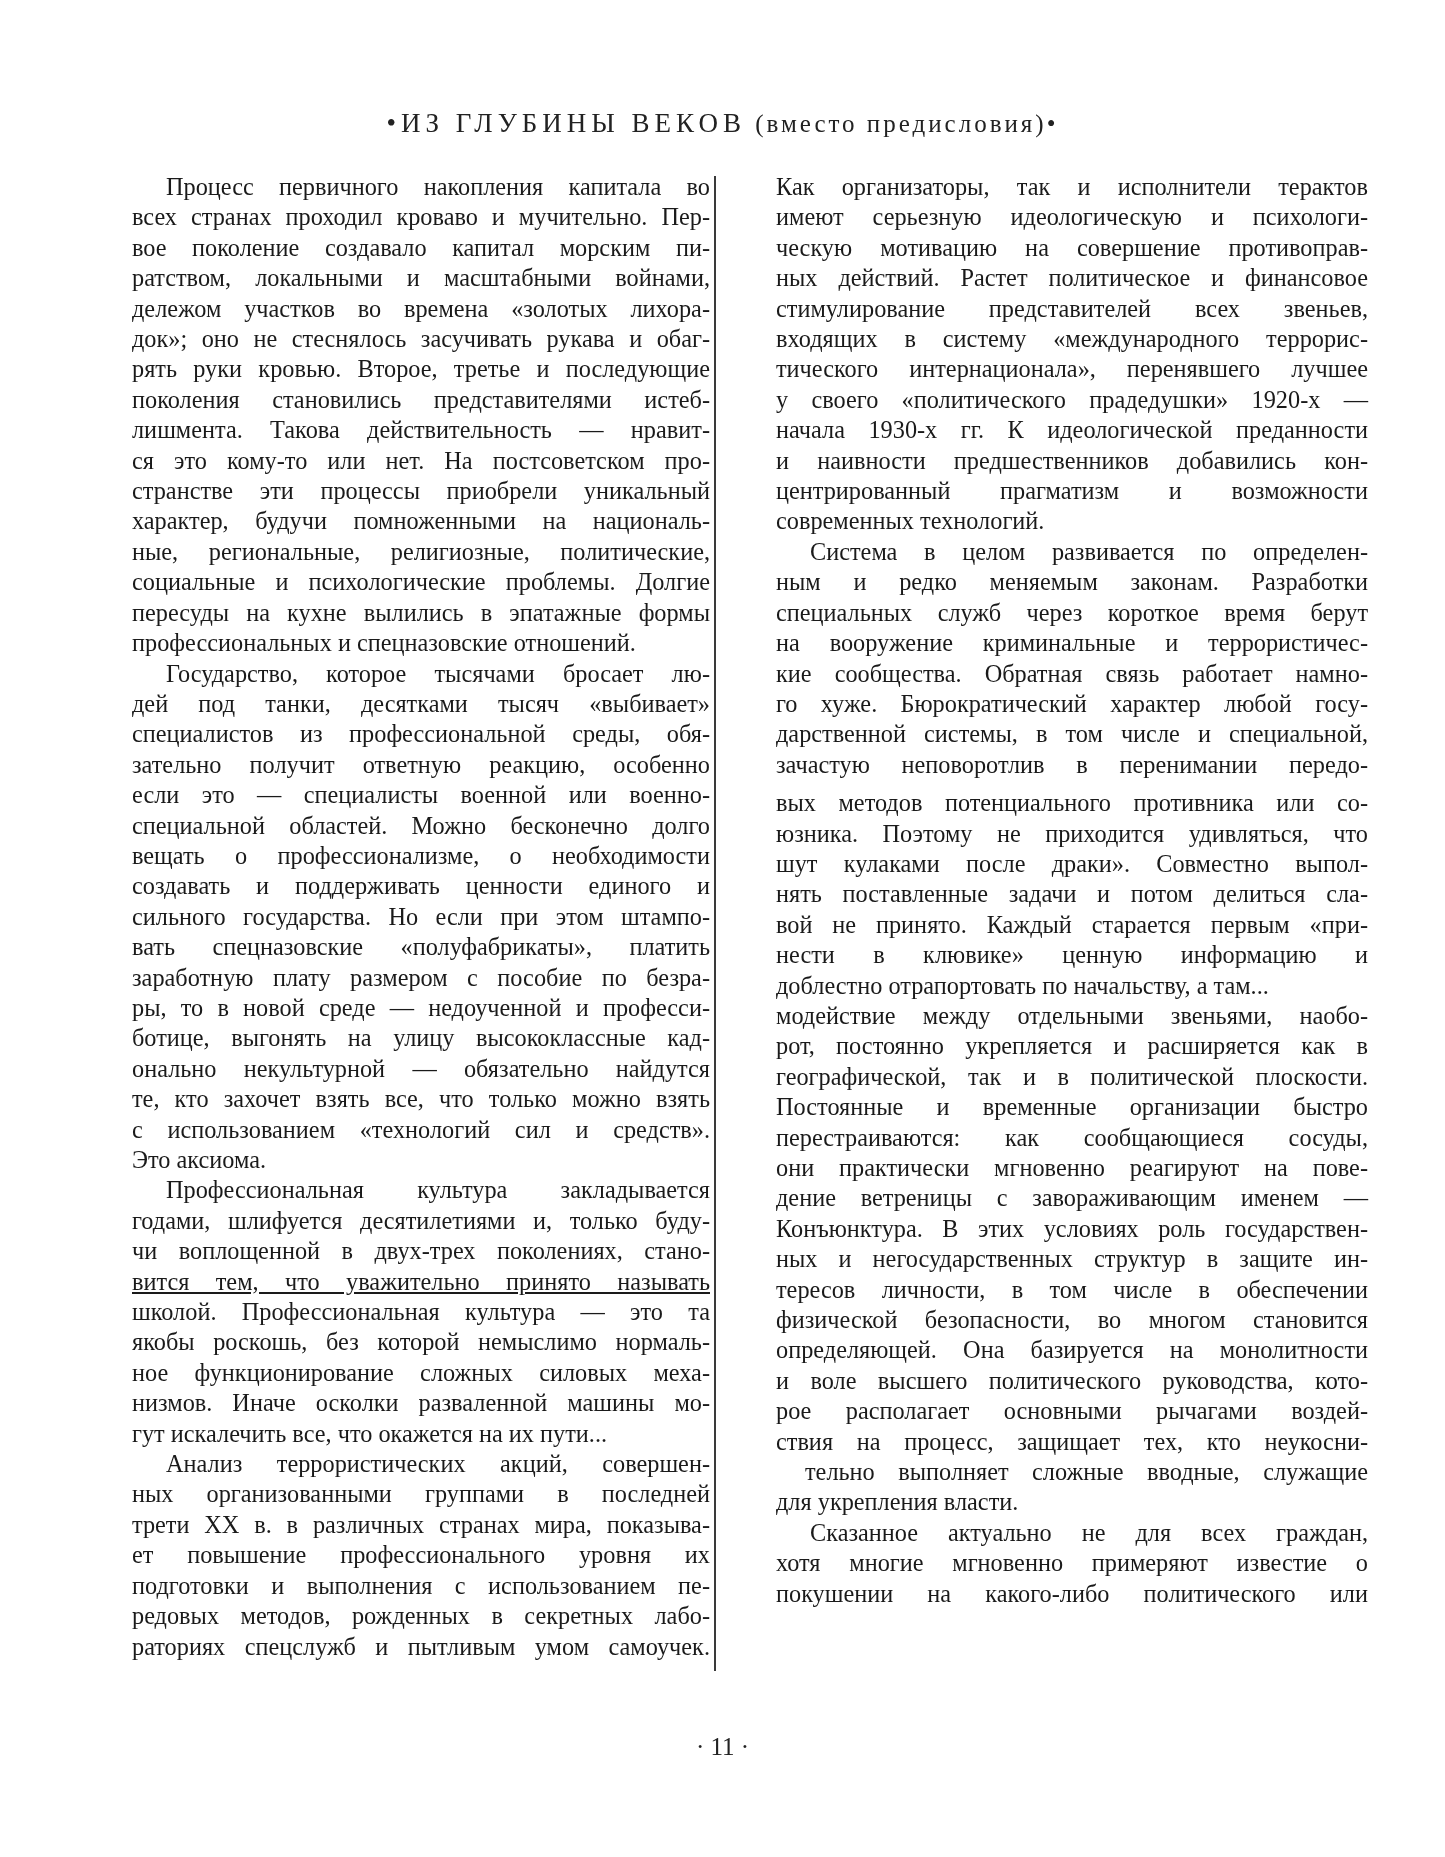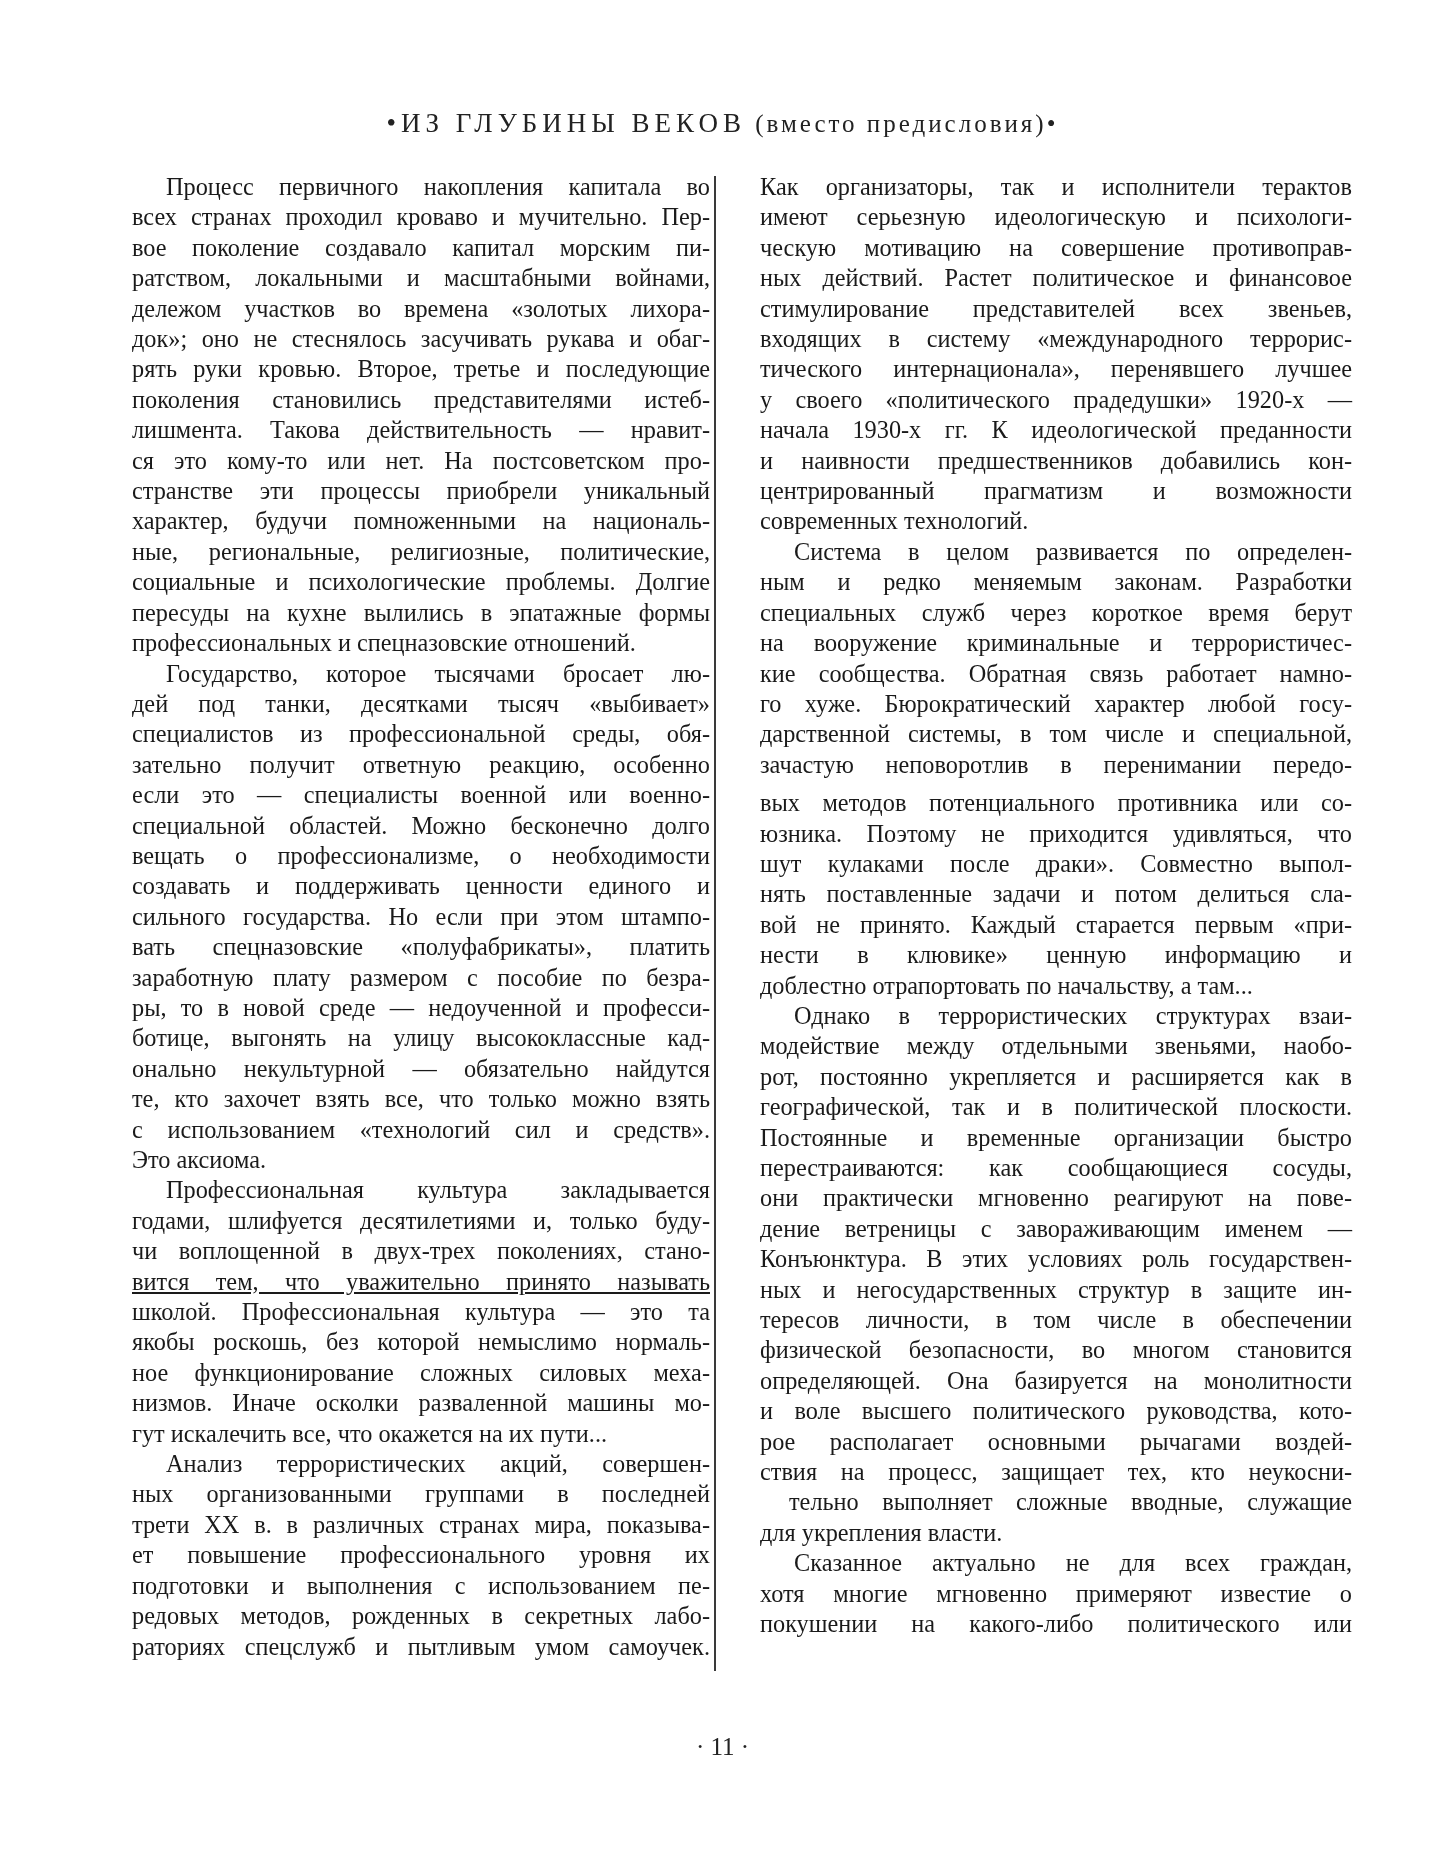--- a/index.html
+++ b/index.html
@@ -3,21 +3,21 @@
 <meta charset="utf-8">
 <style>
   html, body { margin: 0; padding: 0; background: #ffffff; }
   body { width: 1445px; height: 1857px; position: relative; overflow: hidden;
          font-family: "Liberation Serif", "DejaVu Serif", serif; color: #1a1a1a; }
   .running-head { position: absolute; top: 108px; left: 0; width: 1445px; text-align: center;
          font-size: 27px; letter-spacing: 5px; color: #222; }
   .running-head .sub { letter-spacing: 3px; font-size: 25px; }
   .column { position: absolute; top: 172px; font-size: 24.3px; line-height: 36.15px; }
   .col-left { left: 132px; width: 578px; }
-  .col-right { left: 760px; width: 592px; }
+  .col-right { left: 776px; width: 592px; }
   .line { display: block; white-space: nowrap; text-align: justify; text-align-last: justify; height: 36.15px; overflow: visible; }
   .line.last { text-align-last: left; }
   .line.indent { padding-left: 34px; }
   .divider { position: absolute; left: 714px; top: 176px; width: 2px; height: 1495px; background: #3a3a3a; }
   .folio { position: absolute; top: 1733px; left: 0; width: 1445px; text-align: center; font-size: 25px; color: #222; }
 </style>
 </head>
 <body>
 
 <div class="running-head"><span>•ИЗ ГЛУБИНЫ ВЕКОВ</span><span class="sub"> (вместо предисловия)•</span></div>
@@ -95,21 +95,20 @@
     <span class="line" style="height: 30.4082px; line-height: 30.4082px;">го хуже. Бюрократический характер любой госу-</span>
     <span class="line" style="height: 30.4082px; line-height: 30.4082px;">дарственной системы, в том числе и специальной,</span>
     <span class="line" style="height: 30.4082px; line-height: 30.4082px;">зачастую неповоротлив в перенимании передо-</span>
     <span class="line" style="height: 30.4082px; line-height: 30.4082px; margin-top: 8px;">вых методов потенциального противника или со-</span>
     <span class="line" style="height: 30.4082px; line-height: 30.4082px;">юзника. Поэтому не приходится удивляться, что</span>
     <span class="line" style="height: 30.4082px; line-height: 30.4082px;">шут кулаками после драки». Совместно выпол-</span>
     <span class="line" style="height: 30.4082px; line-height: 30.4082px;">нять поставленные задачи и потом делиться сла-</span>
     <span class="line" style="height: 30.4082px; line-height: 30.4082px;">вой не принято. Каждый старается первым «при-</span>
     <span class="line" style="height: 30.4082px; line-height: 30.4082px;">нести в клювике» ценную информацию и</span>
     <span class="line last" style="height: 30.4082px; line-height: 30.4082px;">доблестно отрапортовать по начальству, а там...</span>
-    <span class="line indent" style="height: 30.4082px; line-height: 30.4082px;">Однако в террористических структурах взаи-</span>
     <span class="line" style="height: 30.4082px; line-height: 30.4082px;">модействие между отдельными звеньями, наобо-</span>
     <span class="line" style="height: 30.4082px; line-height: 30.4082px;">рот, постоянно укрепляется и расширяется как в</span>
     <span class="line" style="height: 30.4082px; line-height: 30.4082px;">географической, так и в политической плоскости.</span>
     <span class="line" style="height: 30.4082px; line-height: 30.4082px;">Постоянные и временные организации быстро</span>
     <span class="line" style="height: 30.4082px; line-height: 30.4082px;">перестраиваются: как сообщающиеся сосуды,</span>
     <span class="line" style="height: 30.4082px; line-height: 30.4082px;">они практически мгновенно реагируют на пове-</span>
     <span class="line" style="height: 30.4082px; line-height: 30.4082px;">дение ветреницы с завораживающим именем —</span>
     <span class="line" style="height: 30.4082px; line-height: 30.4082px;">Конъюнктура. В этих условиях роль государствен-</span>
     <span class="line" style="height: 30.4082px; line-height: 30.4082px;">ных и негосударственных структур в защите ин-</span>
     <span class="line" style="height: 30.4082px; line-height: 30.4082px;">тересов личности, в том числе в обеспечении</span>

